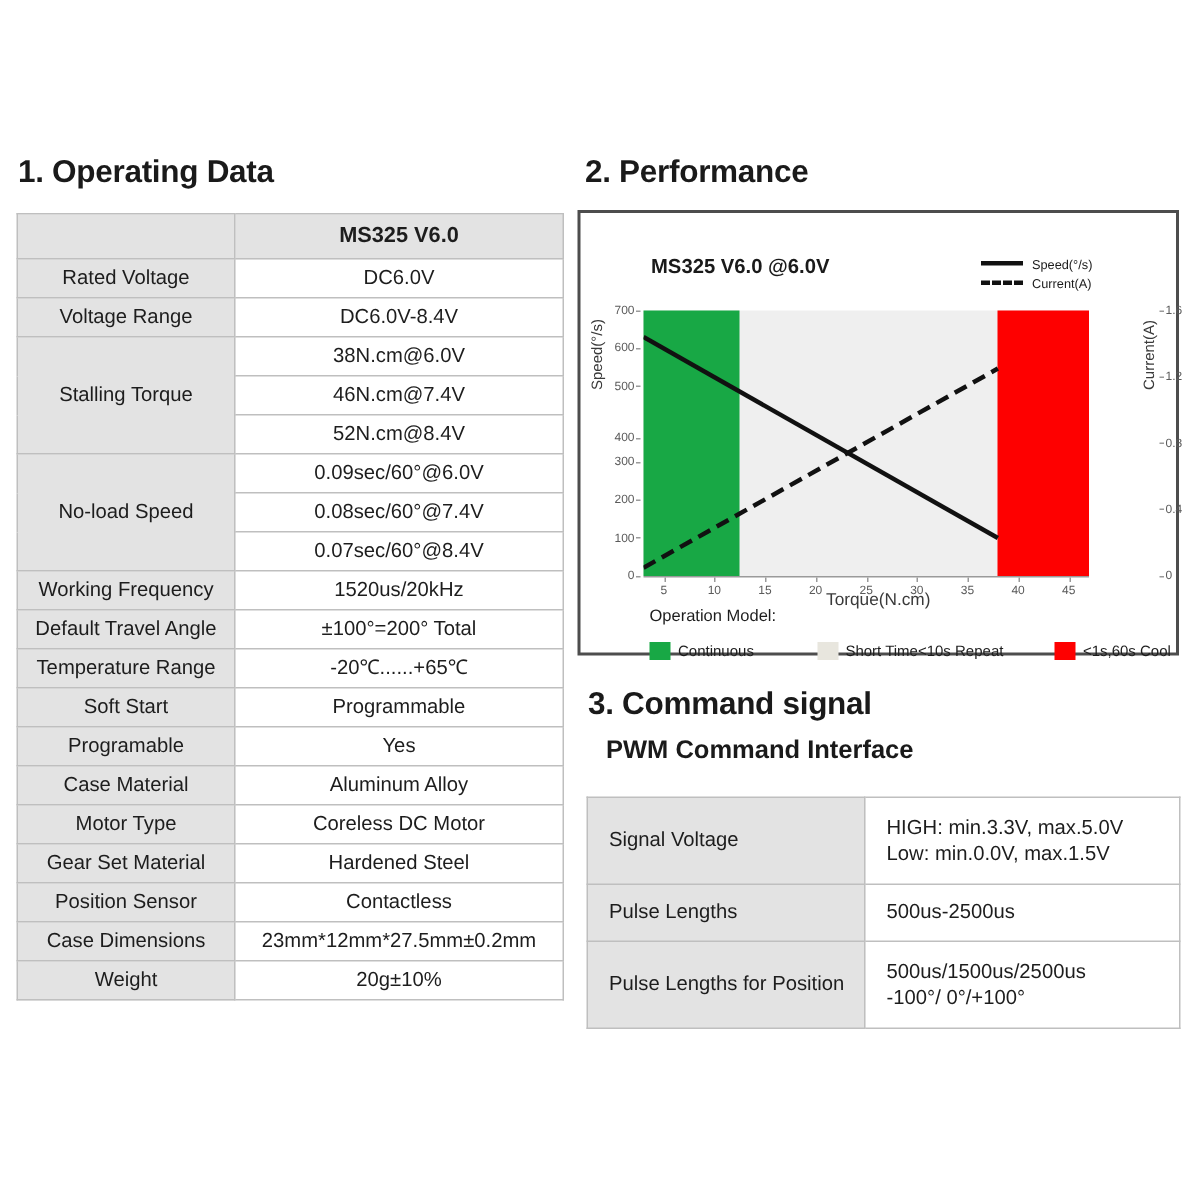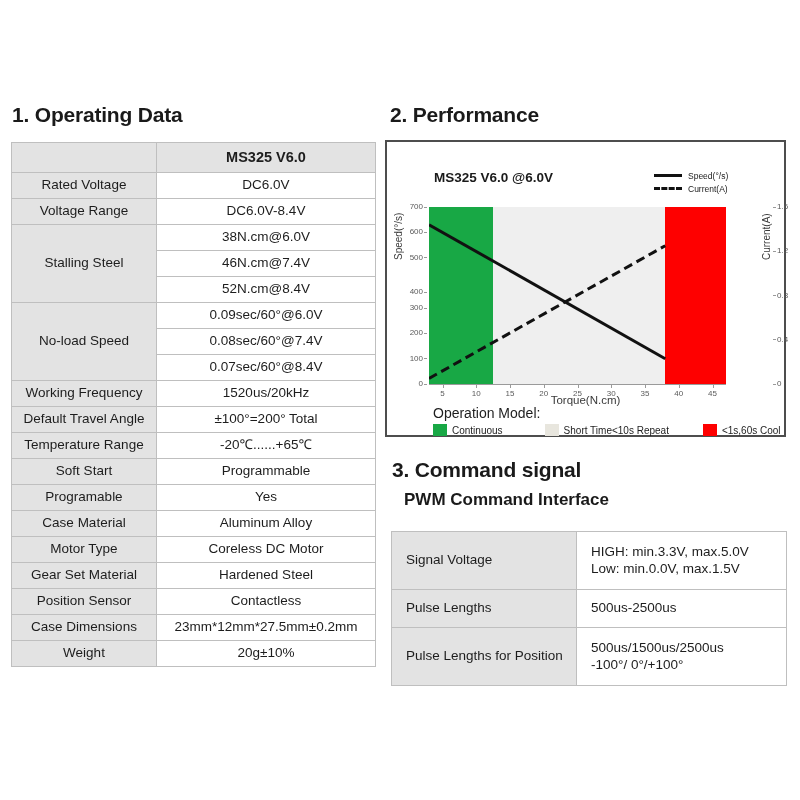--- a/index.html
+++ b/index.html
@@ -235,23 +235,23 @@
   }
 
   
   #op-legend {
     position: absolute;
     left: 46px;
     top: 263px;
     right: 8px;
   }
   #op-legend-title {
-    font-size: 14px;
+    font-size: 11px;
     color: #1d1d1d;
-    margin-bottom: 3px;
+    margin-bottom: 11px;
   }
   #op-legend-items {
     display: flex;
     align-items: center;
   }
   .op-item { display: flex; align-items: center; }
   .op-sq {
     width: 14px;
     height: 12px;
     margin-right: 5px;
@@ -276,21 +276,21 @@
       </tr>
       <tr>
         <td class="lbl" rowspan="1">Rated Voltage</td>
         <td class="val">DC6.0V</td>
       </tr>
       <tr>
         <td class="lbl" rowspan="1">Voltage Range</td>
         <td class="val">DC6.0V-8.4V</td>
       </tr>
       <tr>
-        <td class="lbl" rowspan="3">Stalling Steel</td>
+        <td class="lbl" rowspan="3">Stalling Torque</td>
         <td class="val">38N.cm@6.0V</td>
       </tr>
       <tr>
         <td class="val">46N.cm@7.4V</td>
       </tr>
       <tr>
         <td class="val">52N.cm@8.4V</td>
       </tr>
       <tr>
         <td class="lbl" rowspan="3">No-load Speed</td>

